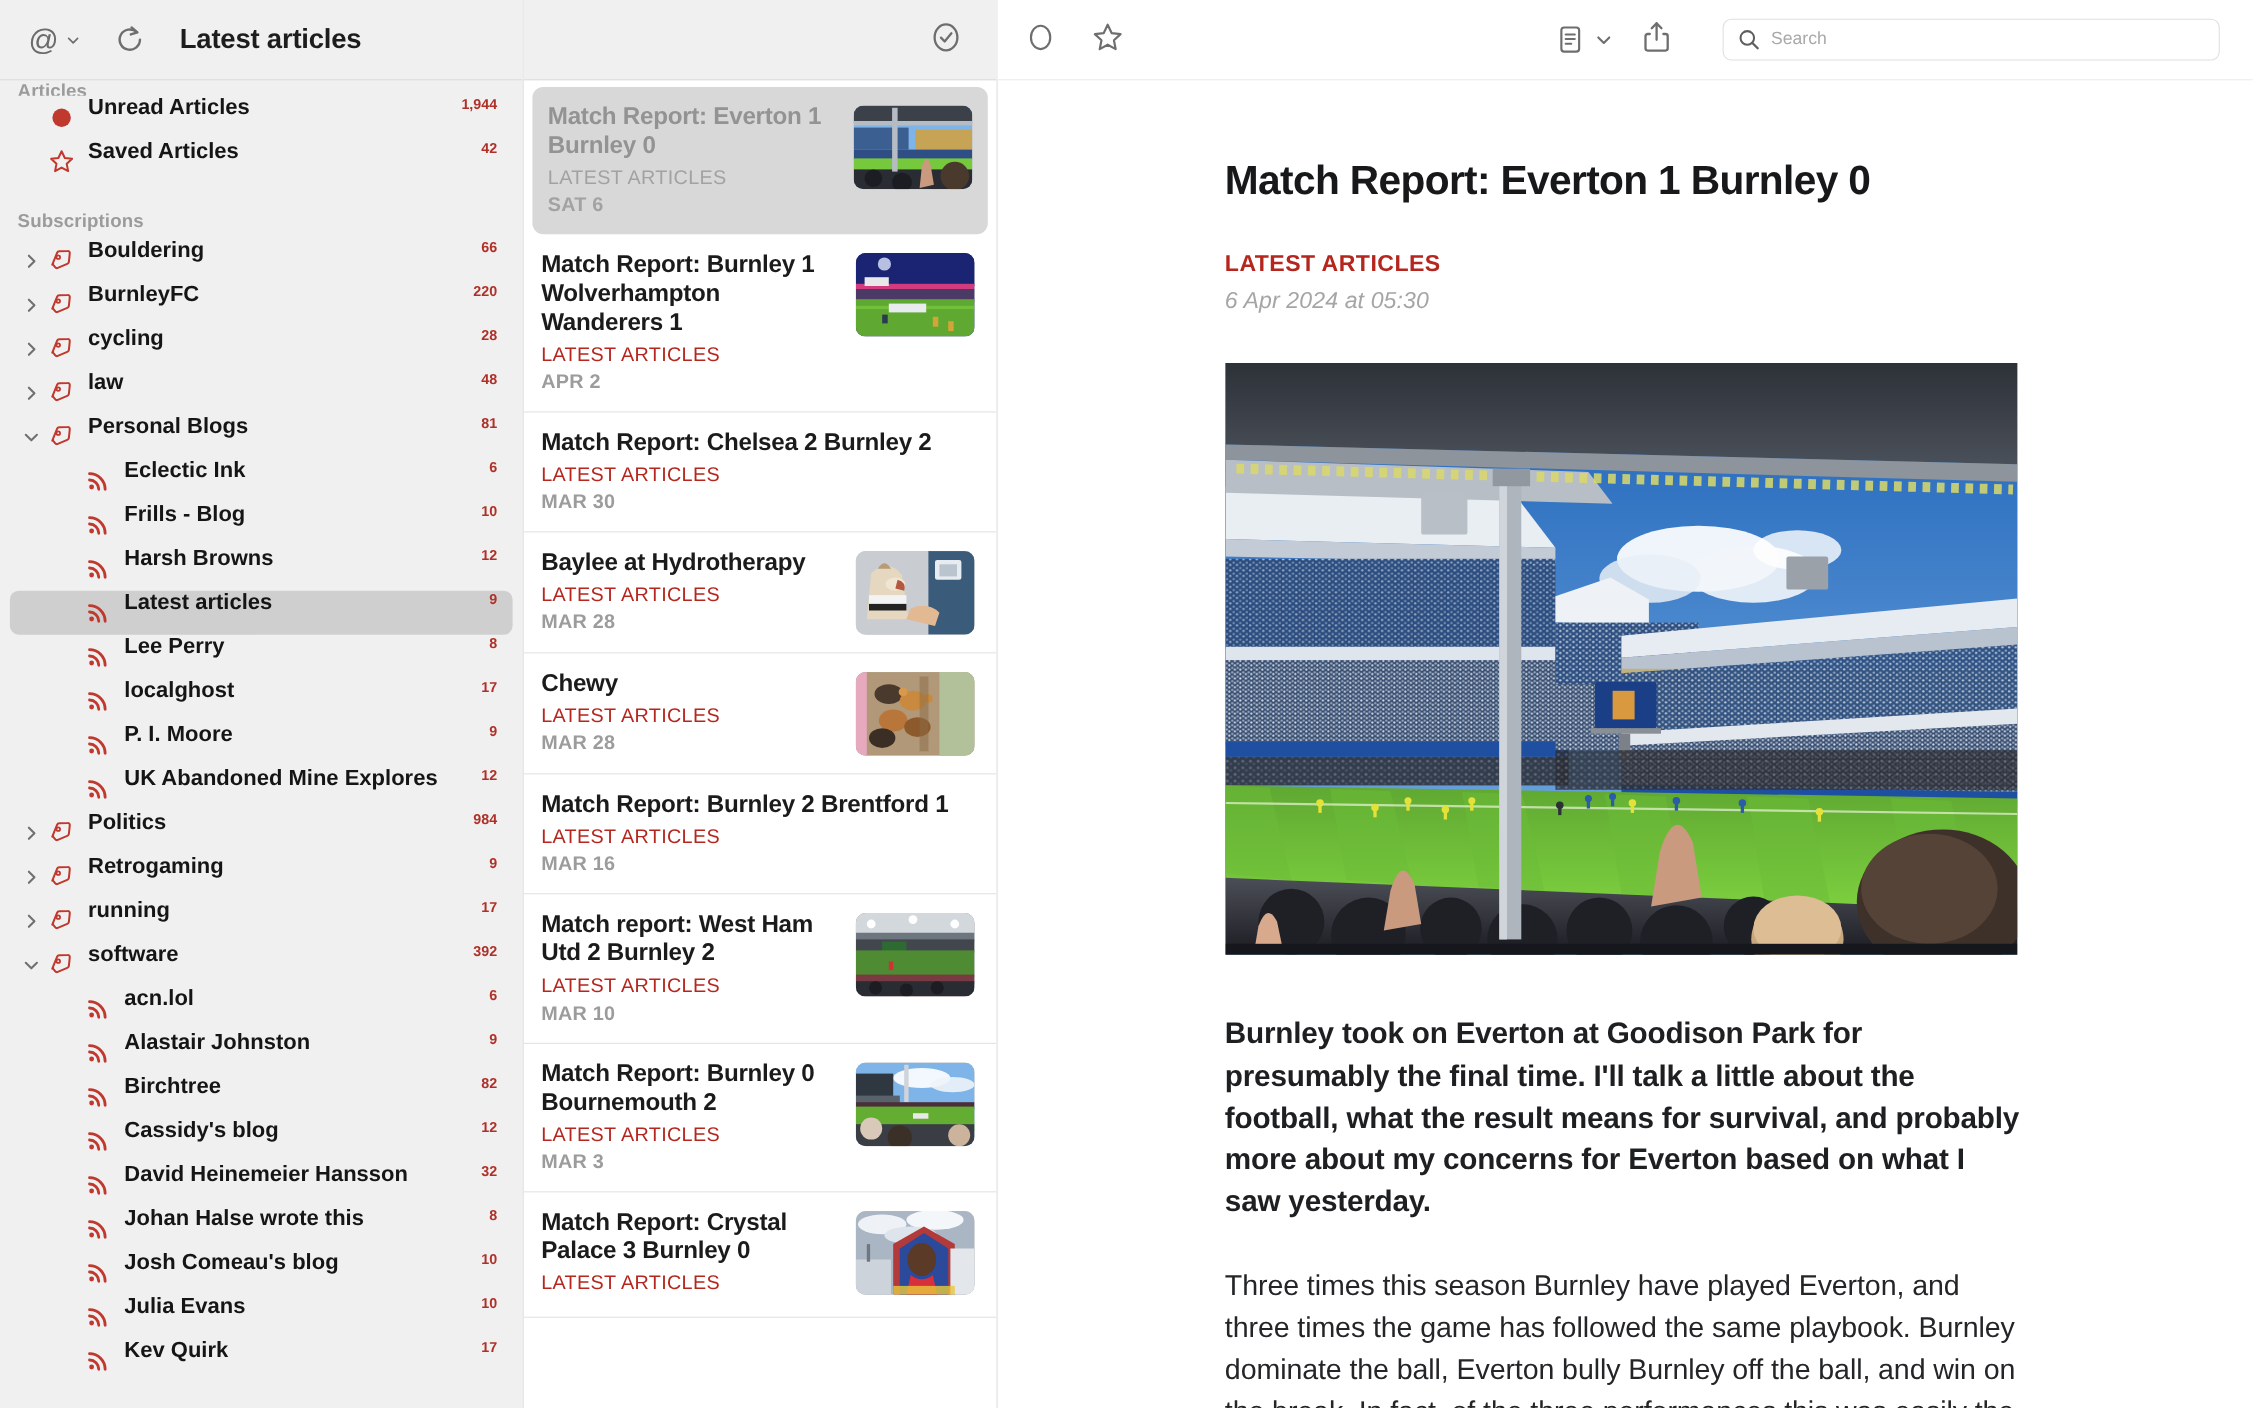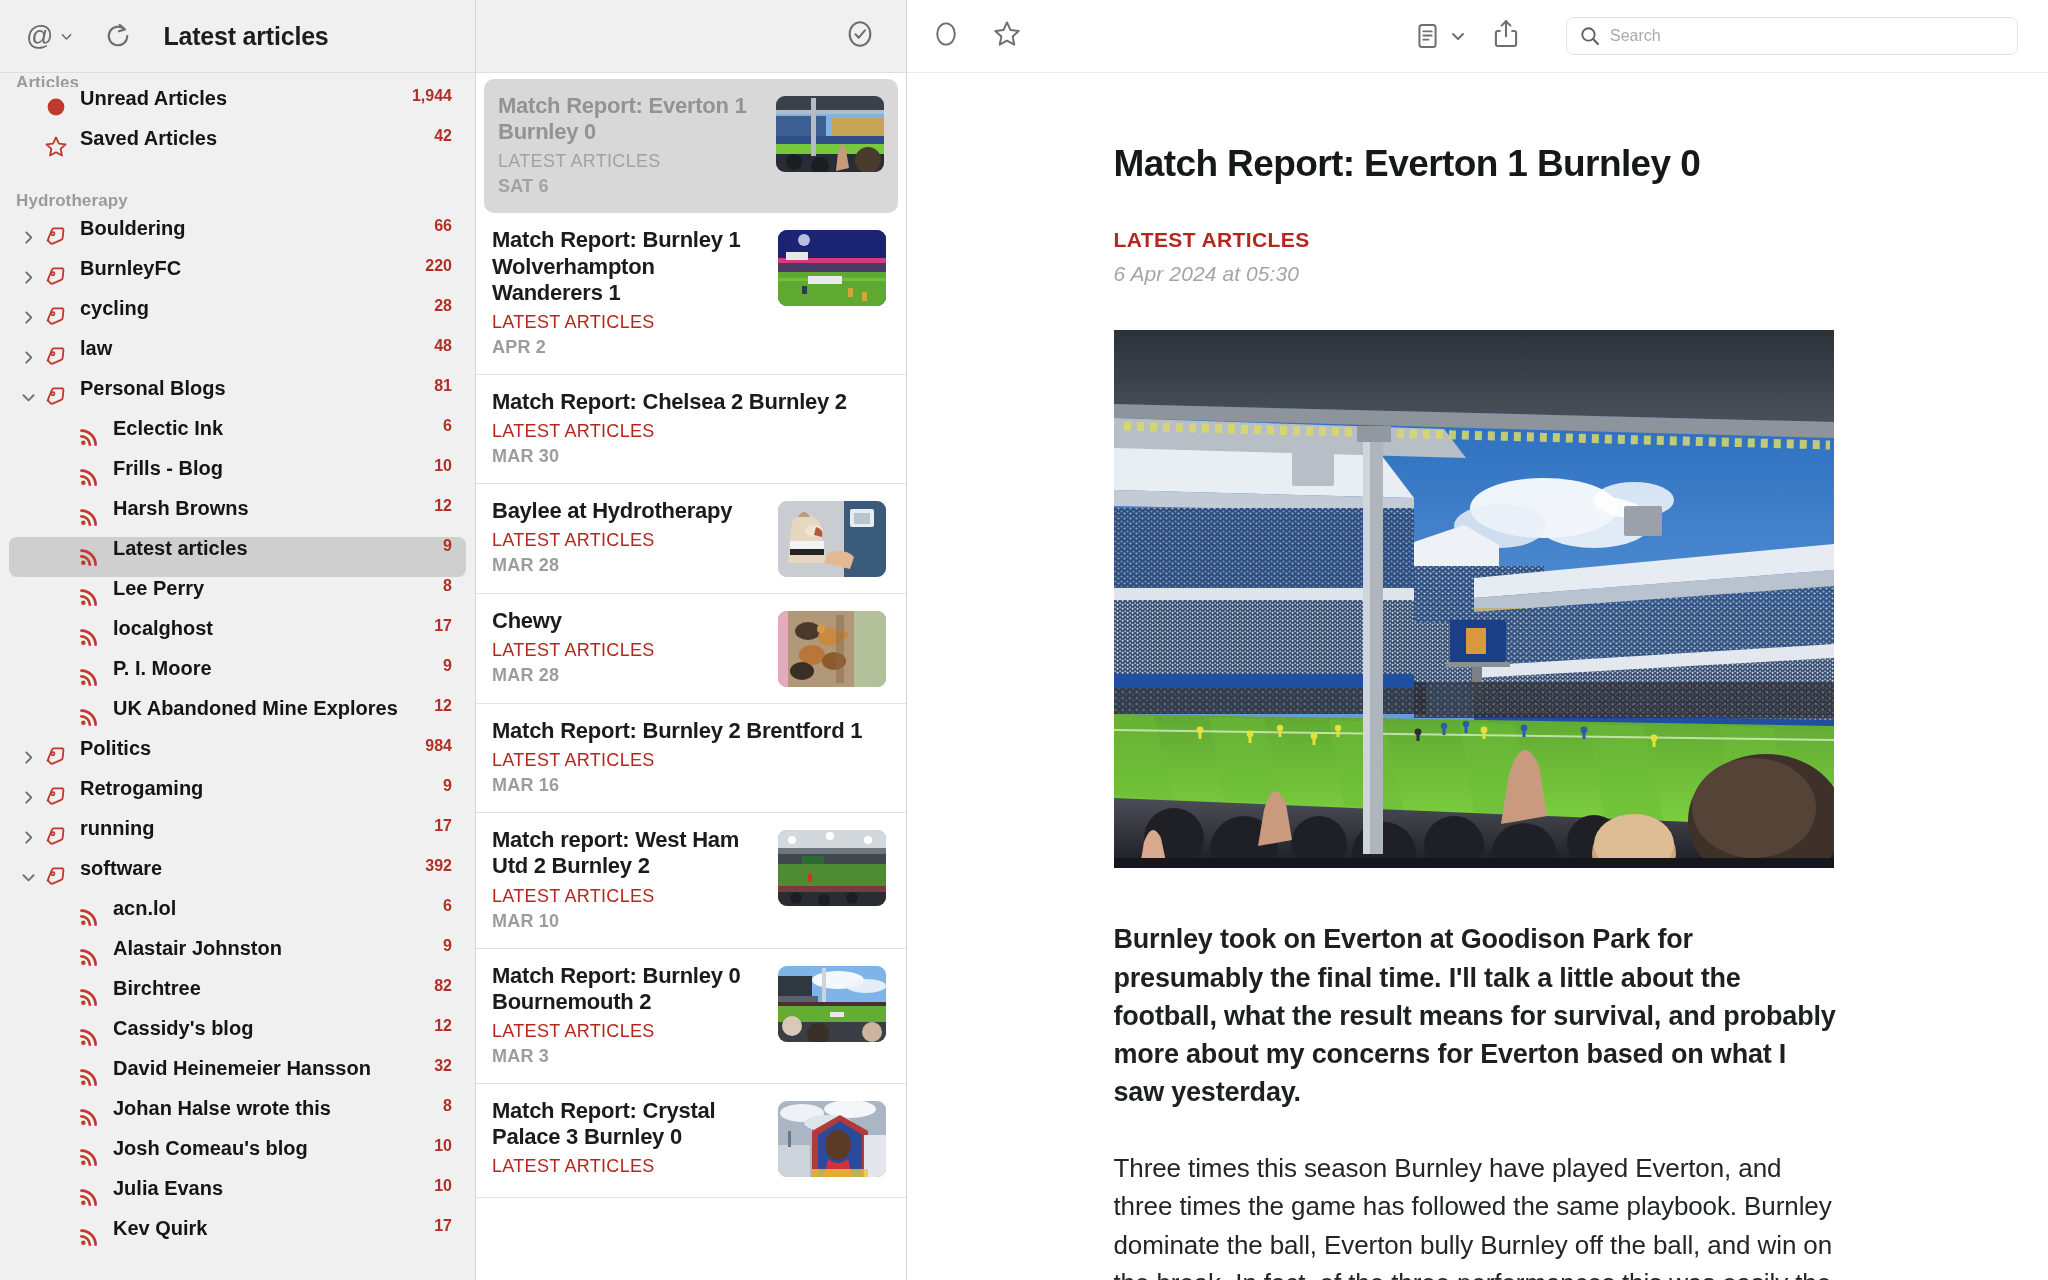--- a/index.html
+++ b/index.html
@@ -63,21 +63,21 @@
   }
   .row-icon {
     width: 30px; flex: 0 0 30px; display: flex; align-items: center; justify-content: center;
     margin-right: 9px;
   }
   .row-label {
     font-size: 20px; color: #151515; white-space: nowrap; overflow: hidden; text-overflow: ellipsis;
     flex: 1 1 auto;
   }
   .row-count {
-    font-size: 16px; color: #b03028; font-variant-numeric: tabular-nums;
+    font-size: 13px; color: #b03028; font-variant-numeric: tabular-nums;
     margin-left: 10px; flex: 0 0 auto;
   }
   .row.lvl0 { padding-left: 8px; }
   .row.lvl1 { padding-left: 8px; }
   .row.child .row-icon { margin-left: 33px; }
   .sb-gap { height: 18px; }
 
   
   .listpane {
     width: 432px; flex: 0 0 432px; height: 1280px;
@@ -229,21 +229,21 @@
             <span class="row-icon">
               <svg viewBox="0 0 24 24" width="26" height="26">
                 <path d="M12 3.2l2.7 5.7 6.1.7-4.5 4.2 1.2 6.1L12 16.9l-5.5 3 1.2-6.1-4.5-4.2 6.1-.7z" fill="none" stroke="#c0392e" stroke-width="1.7" stroke-linejoin="round"></path>
               </svg>
             </span>
             <span class="row-label">Saved Articles</span>
             <span class="row-count">42</span>
           </div>
         </div>
       <div class="sb-gap"></div>
-      <div class="sb-sect-head">Hydrotherapy</div>
+      <div class="sb-sect-head">Subscriptions</div>
       <div id="subs-list">
           <div class="row lvl0">
             <span class="disc">
               <svg viewBox="0 0 16 16" width="15" height="15">
                 <path d="M5.6 2.6L11 8l-5.4 5.4" fill="none" stroke="#707070" stroke-width="2" stroke-linecap="round" stroke-linejoin="round"></path>
               </svg>
             </span>
             <span class="row-icon">
               <svg viewBox="0 0 24 24" width="26" height="26">
                 <path d="M3.6 13.4L10 4.6c.5-.7 1.3-1 2-.8l7 1.6c1 .2 1.5 1.2 1.2 2.1l-2.5 6.9c-.3.7-.9 1.2-1.7 1.3l-8.6 1.4c-.9.1-1.7-.4-2-1.2l-1-2.2c-.2-.5-.2-1 .2-1.3z" transform="rotate(-14 12 12)" fill="none" stroke="#c0392e" stroke-width="1.7" stroke-linejoin="round"></path>

